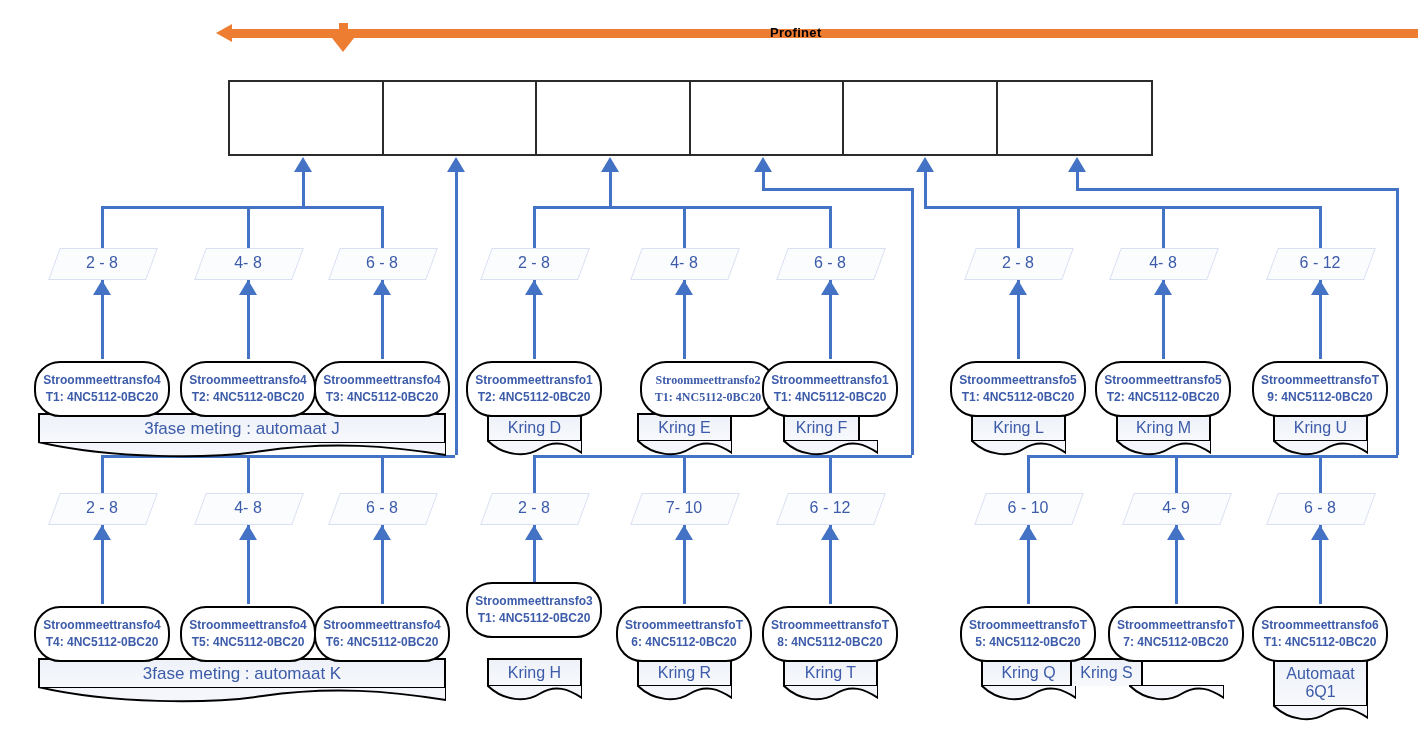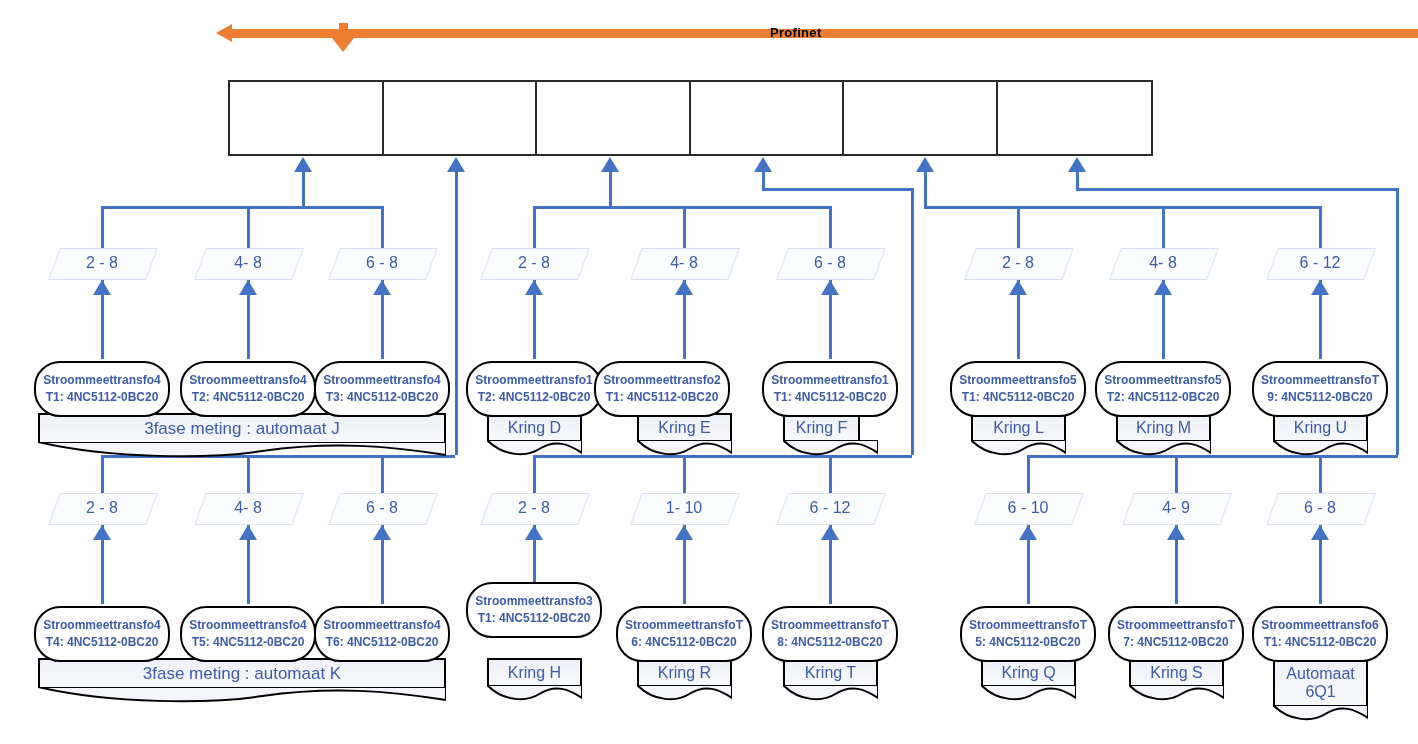--- a/index.html
+++ b/index.html
@@ -250,21 +250,21 @@
       <div class="node" style="left: 466px; top: 361px;">
         <div>Stroommeettransfo1</div>
         <div>T2: 4NC5112-0BC20</div>
       </div>
       <div class="banner" style="left: 487px; top: 413px; width: 95px; height: 28px;">Kring D</div>
       <svg class="banner-wave" width="95" height="22" style="left: 487px; top: 440px;">
         <path d="M0,0 C17.099999999999998,17 39.9,17 52.25000000000001,9 C68.39999999999999,-1 81.7,4 95,13 L95,0 Z" fill="#f4f6fb" stroke="#000" stroke-width="2"></path>
       </svg>
       <div class="par" style="left: 636px; top: 248px;"></div>
       <div class="par-label" style="left: 636px; top: 248px;">4- 8</div>
-      <div class="node" style="left: 594px; top: 361px;">
+      <div class="node" style="left: 640px; top: 361px; font-family: Liberation Serif, serif;">
         <div>Stroommeettransfo2</div>
         <div>T1: 4NC5112-0BC20</div>
       </div>
       <div class="banner" style="left: 637px; top: 413px; width: 95px; height: 28px;">Kring E</div>
       <svg class="banner-wave" width="95" height="22" style="left: 637px; top: 440px;">
         <path d="M0,0 C17.099999999999998,17 39.9,17 52.25000000000001,9 C68.39999999999999,-1 81.7,4 95,13 L95,0 Z" fill="#f4f6fb" stroke="#000" stroke-width="2"></path>
       </svg>
       <div class="par" style="left: 782px; top: 248px;"></div>
       <div class="par-label" style="left: 782px; top: 248px;">6 - 8</div>
       <div class="node" style="left: 762px; top: 361px;">
@@ -331,21 +331,21 @@
       <div class="par-label" style="left: 486px; top: 493px;">2 - 8</div>
       <div class="node" style="left: 466px; top: 582px;">
         <div>Stroommeettransfo3</div>
         <div>T1: 4NC5112-0BC20</div>
       </div>
       <div class="banner" style="left: 487px; top: 658px; width: 95px; height: 28px;">Kring H</div>
       <svg class="banner-wave" width="95" height="22" style="left: 487px; top: 685px;">
         <path d="M0,0 C17.099999999999998,17 39.9,17 52.25000000000001,9 C68.39999999999999,-1 81.7,4 95,13 L95,0 Z" fill="#f4f6fb" stroke="#000" stroke-width="2"></path>
       </svg>
       <div class="par" style="left: 636px; top: 493px;"></div>
-      <div class="par-label" style="left: 636px; top: 493px;">1- 10</div>
+      <div class="par-label" style="left: 636px; top: 493px;">7- 10</div>
       <div class="node" style="left: 616px; top: 606px;">
         <div>StroommeettransfoT</div>
         <div>6: 4NC5112-0BC20</div>
       </div>
       <div class="banner" style="left: 637px; top: 658px; width: 95px; height: 28px;">Kring R</div>
       <svg class="banner-wave" width="95" height="22" style="left: 637px; top: 685px;">
         <path d="M0,0 C17.099999999999998,17 39.9,17 52.25000000000001,9 C68.39999999999999,-1 81.7,4 95,13 L95,0 Z" fill="#f4f6fb" stroke="#000" stroke-width="2"></path>
       </svg>
       <div class="par" style="left: 782px; top: 493px;"></div>
       <div class="par-label" style="left: 782px; top: 493px;">6 - 12</div>
@@ -366,21 +366,21 @@
       <div class="banner" style="left: 981px; top: 658px; width: 95px; height: 28px;">Kring Q</div>
       <svg class="banner-wave" width="95" height="22" style="left: 981px; top: 685px;">
         <path d="M0,0 C17.099999999999998,17 39.9,17 52.25000000000001,9 C68.39999999999999,-1 81.7,4 95,13 L95,0 Z" fill="#f4f6fb" stroke="#000" stroke-width="2"></path>
       </svg>
       <div class="par" style="left: 1128px; top: 493px;"></div>
       <div class="par-label" style="left: 1128px; top: 493px;">4- 9</div>
       <div class="node" style="left: 1108px; top: 606px;">
         <div>StroommeettransfoT</div>
         <div>7: 4NC5112-0BC20</div>
       </div>
-      <div class="banner" style="left: 1129px; top: 658px; width: 95px; height: 28px;">Kring S</div>
+      <div class="banner" style="left: 1070px; top: 658px; width: 73px; height: 28px;">Kring S</div>
       <svg class="banner-wave" width="95" height="22" style="left: 1129px; top: 685px;">
         <path d="M0,0 C17.099999999999998,17 39.9,17 52.25000000000001,9 C68.39999999999999,-1 81.7,4 95,13 L95,0 Z" fill="#f4f6fb" stroke="#000" stroke-width="2"></path>
       </svg>
       <div class="par" style="left: 1272px; top: 493px;"></div>
       <div class="par-label" style="left: 1272px; top: 493px;">6 - 8</div>
       <div class="node" style="left: 1252px; top: 606px;">
         <div>Stroommeettransfo6</div>
         <div>T1: 4NC5112-0BC20</div>
       </div>
       <div class="banner" style="left: 1273px; top: 658px; width: 95px; height: 48px; flex-direction: column;">Automaat 6Q1</div>

